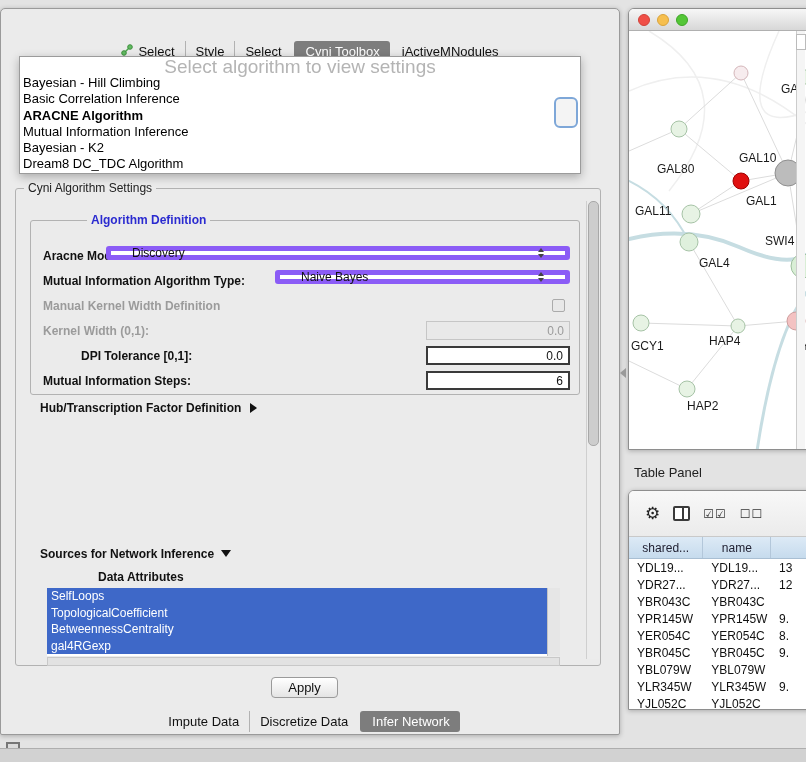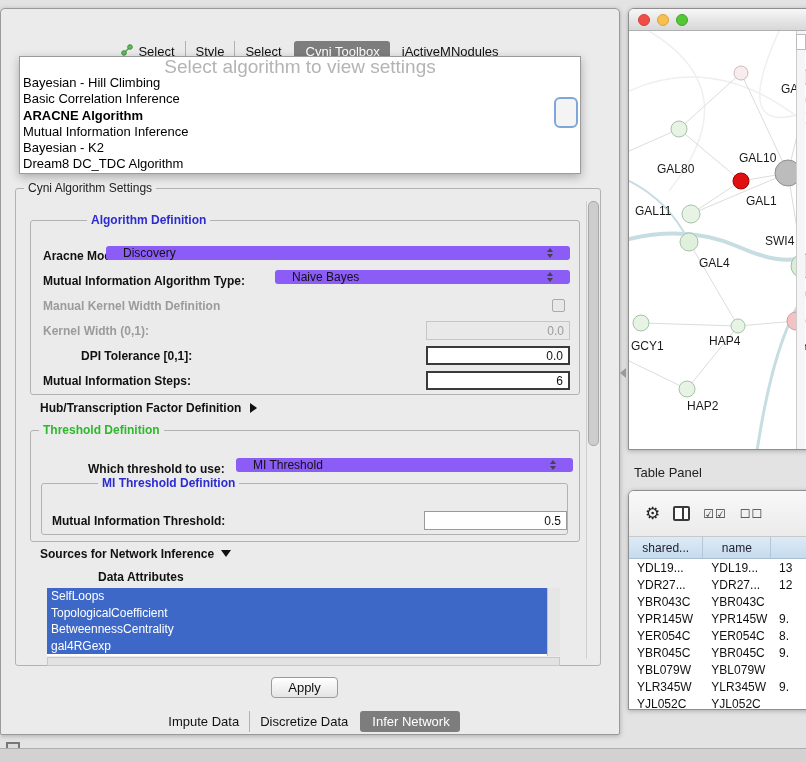--- a/index.html
+++ b/index.html
@@ -41,22 +41,22 @@
   .gtitle.plain{color:#222;}
 
   .settings-group{left:14px;top:179px;width:586px;height:478px;}
   .algo-group{left:14px;top:31px;width:550px;height:175px;}
   .thr-group{left:14px;top:241px;width:550px;height:112px;}
   .mi-sub{left:10px;top:52px;width:527px;height:52px;}
 
   .lbl{position:absolute;font-weight:bold;font-size:12px;color:#111;white-space:nowrap;}
   .lbl.dis{color:#9b9b9b;}
 
-  .combo{position:absolute;height:14px;background:#fff;border:7px solid #8b5cf6;border-radius:3px;
-    display:flex;align-items:center;padding:0 10px;font-size:12px;}
+  .combo{position:absolute;height:14px;background:#fff;border:5px solid #8b5cf6;border-radius:3px;
+    display:flex;align-items:center;padding:0 21px;font-size:12px;}
   .combo-val{flex:1;white-space:nowrap;overflow:hidden;}
   .combo-arrows{display:flex;flex-direction:column;gap:2px;margin-left:6px;}
   .combo-arrows i{display:block;width:0;height:0;border-left:3.5px solid transparent;border-right:3.5px solid transparent;}
   .combo-arrows .up{border-bottom:4px solid #444;}
   .combo-arrows .dn{border-top:4px solid #444;}
 
   .field{position:absolute;height:19px;border:1px solid #9a9a9a;background:#fff;
     font:12px "Liberation Sans",sans-serif;text-align:right;padding:0 5px;color:#111;}
   .field.strong{border:2px solid #3a3a3a;}
   .field.dis{background:#e9e9e9;border-color:#c6c6c6;color:#9b9b9b;}
@@ -194,38 +194,20 @@
         <input class="field strong" style="left: 395px; top: 125px; width: 144px;" readonly="" value="0.0">
 
         <span class="lbl" style="left:12px;top:153px;">Mutual Information Steps:</span>
         <input class="field strong" style="left: 395px; top: 150px; width: 144px;" readonly="" value="6">
       </div>
 
       <div class="section-label" style="left:24px;top:212px;">
         <span>Hub/Transcription Factor Definition</span><span class="tri-right"></span>
       </div>
 
-      <div class="tgroup thr-group">
-        <span class="gtitle green">Threshold Definition</span>
-
-        <span class="lbl" style="left:57px;top:31px;">Which threshold to use:</span>
-        <div class="combo" style="left:205px;top:27px;width:337px;">
-          <span class="combo-val">MI Threshold</span>
-          <span class="combo-arrows">
-              <i class="up"></i>
-              <i class="dn"></i>
-            </span>
-        </div>
-
-        <div class="tgroup mi-sub">
-          <span class="gtitle blue">MI Threshold Definition</span>
-          <span class="lbl" style="left:10px;top:30px;">Mutual Information Threshold:</span>
-          <input class="field" style="left: 382px; top: 27px; width: 143px;" readonly="" value="0.5">
-        </div>
-      </div>
 
       <div class="section-label" style="left:24px;top:358px;">
         <span>Sources for Network Inference</span><span class="tri-down"></span>
       </div>
       <span class="section-label" style="left:40px;top:381px;padding-left:42px;">Data Attributes</span>
 
       <div class="attr-list">
         <div class="attr-items" id="attr-list">
             <div class="attr-item">SelfLoops</div>
             <div class="attr-item">TopologicalCoefficient</div>

